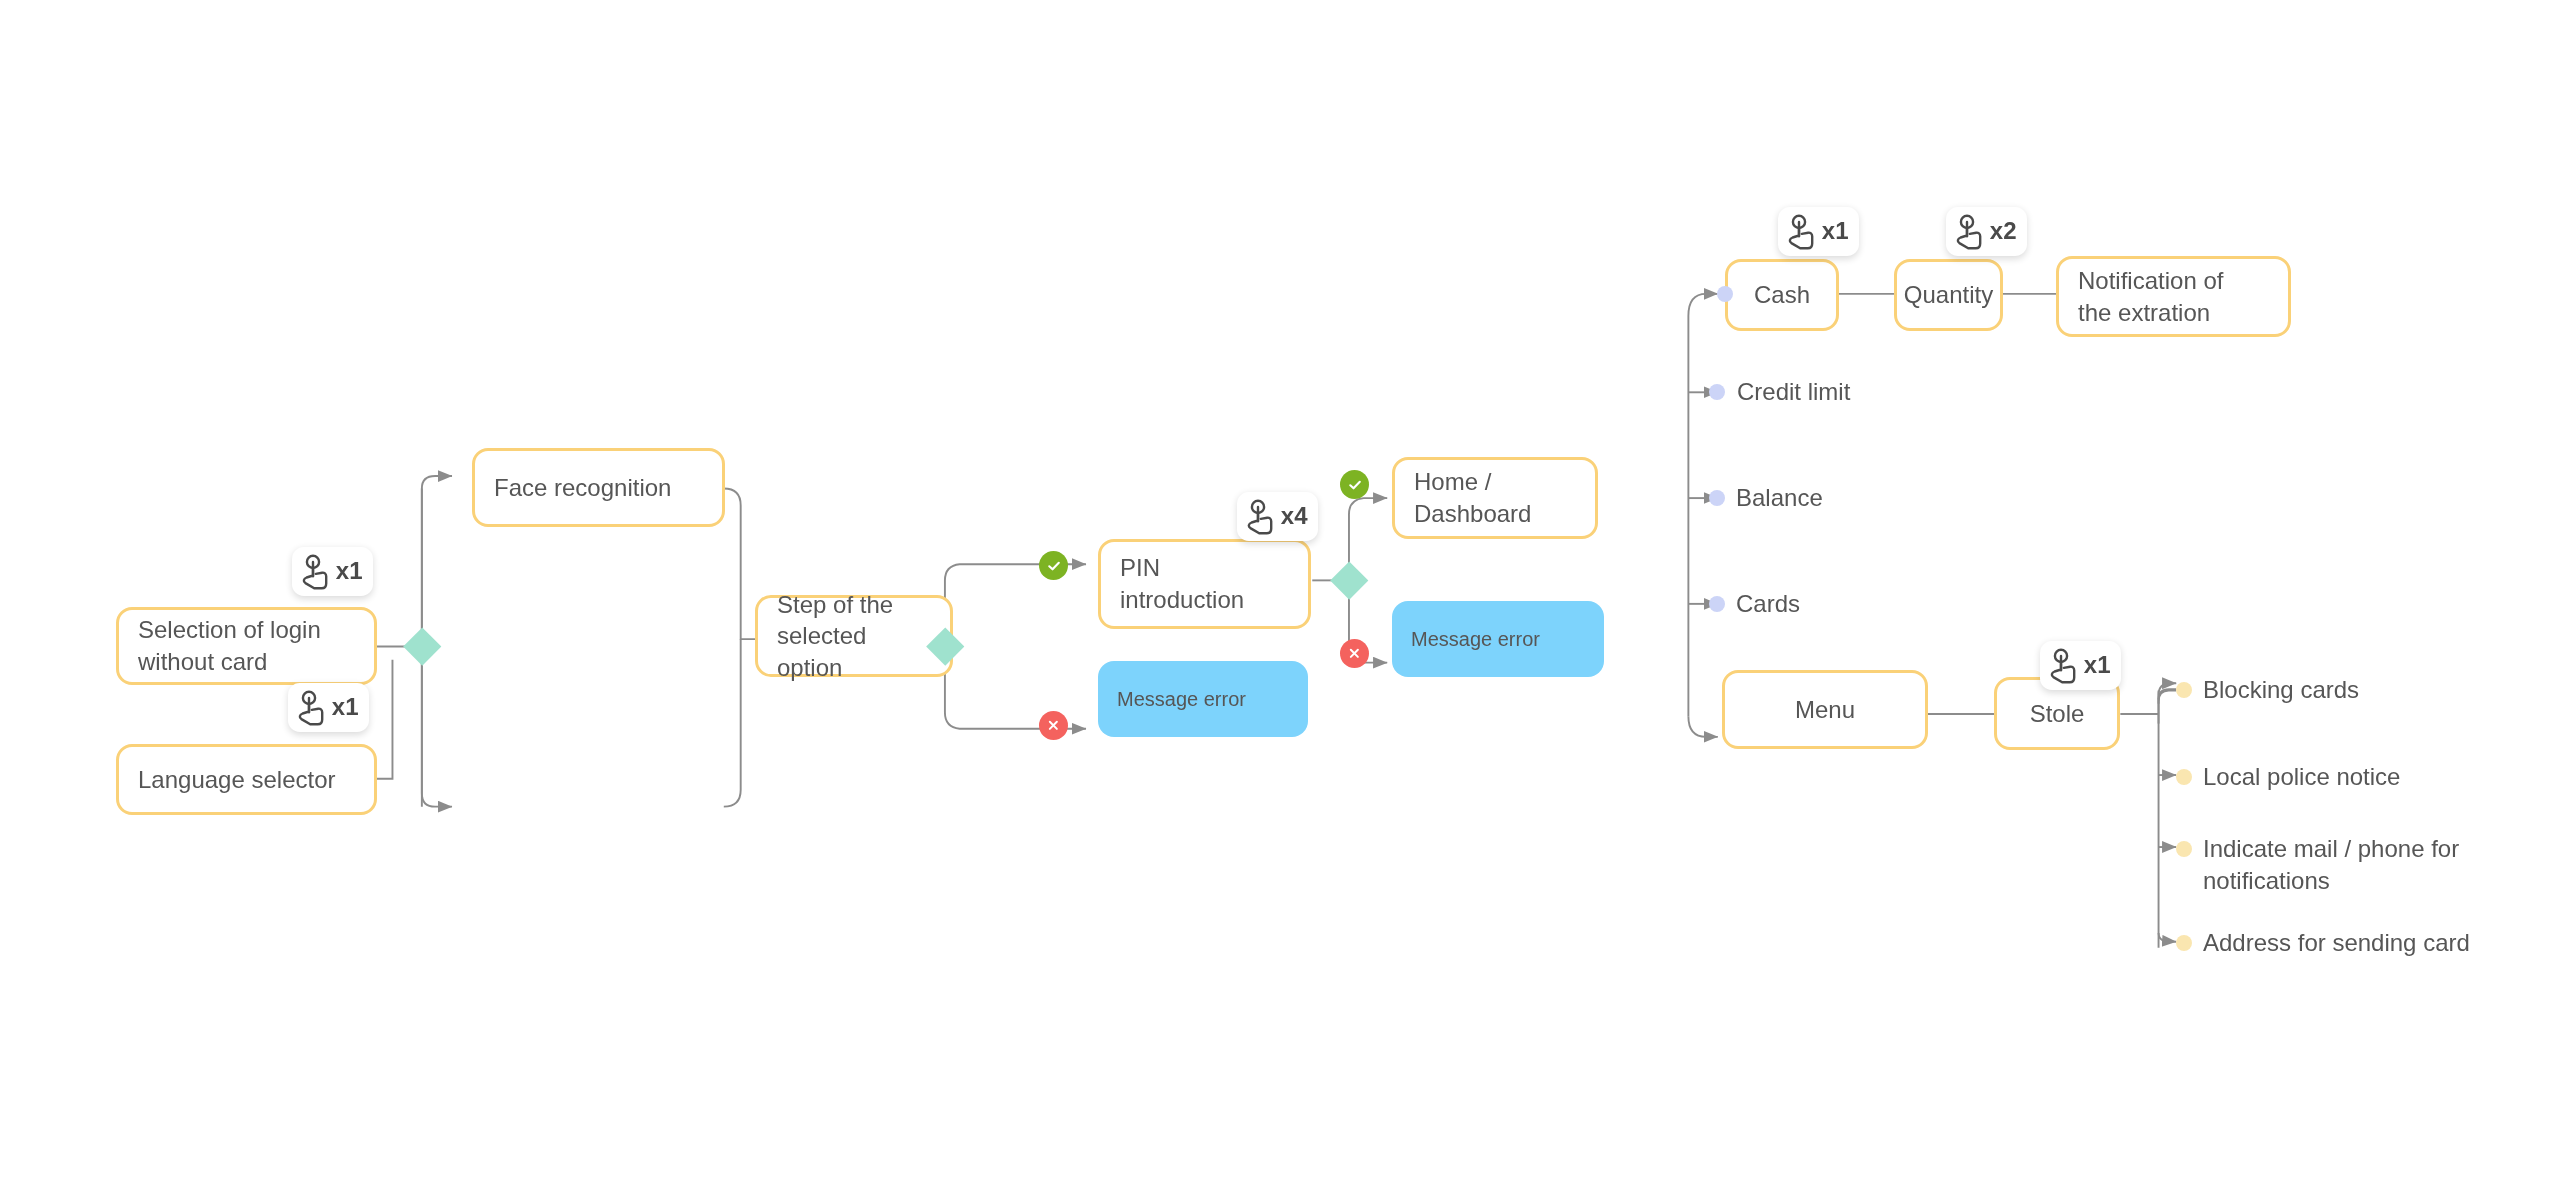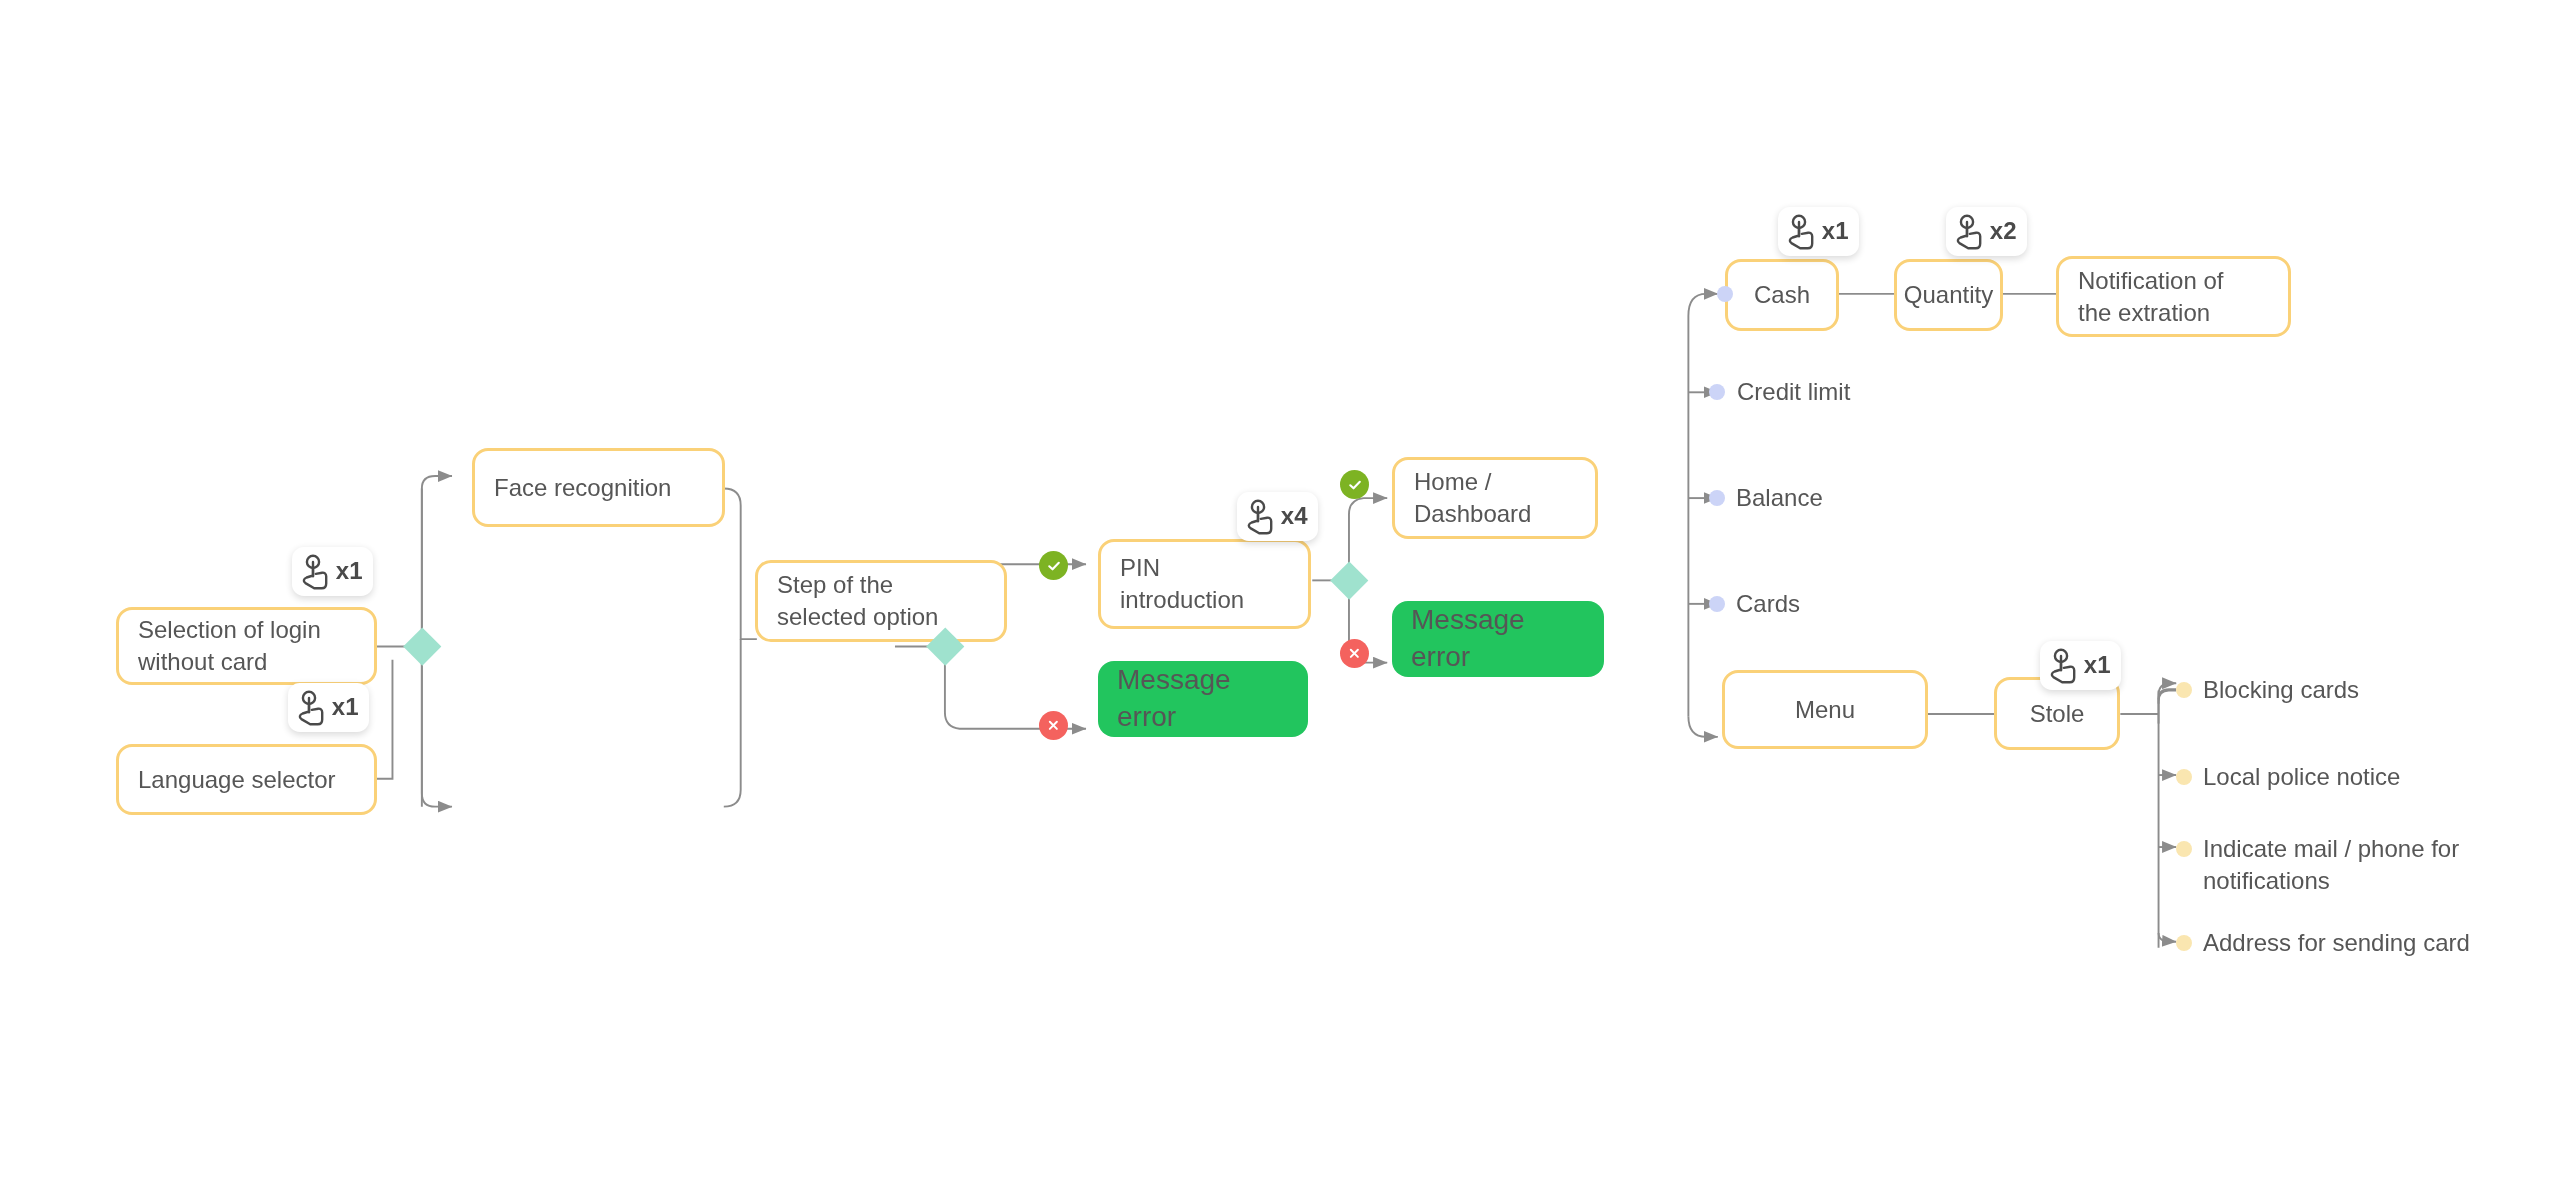--- a/index.html
+++ b/index.html
@@ -38,25 +38,25 @@
     display: flex;
     align-items: center;
     padding: 0 19px;
     z-index: 6;
   }
   .node.center { justify-content: center; }
 
   .errbox {
     position: absolute;
     box-sizing: border-box;
-    background: #22c55e;
+    background: #7dd3fc;
     border: none;
     border-radius: 16px;
     color: #565656;
-    font-size: 28px;
+    font-size: 20px;
     line-height: 1.32;
     display: flex;
     align-items: center;
     padding: 0 19px;
     z-index: 6;
   }
 
   
   .tapbadge {
     position: absolute;
@@ -220,21 +220,21 @@
     <span style="white-space:pre-line;">Language selector</span>
   </div>
 
   <div class="diamond" style="left:409px; top:633px;"></div>
 
   <div class="node" style="left:472px; top:448px; width:253px; height:79px;">
     <span style="white-space:pre-line;">Face recognition</span>
   </div>
 
 
-  <div class="node" style="left:755px; top:560px; width:252px; height:82px;">
+  <div class="node" style="left:755px; top:595px; width:198px; height:82px;">
     <span style="white-space:pre-line;">Step of the
 selected option</span>
   </div>
 
   <div class="diamond" style="left:932px; top:633px;"></div>
 
   <div class="node" style="left:1098px; top:539px; width:213px; height:90px;">
     <span style="white-space:pre-line;">PIN
 introduction</span>
   </div>

